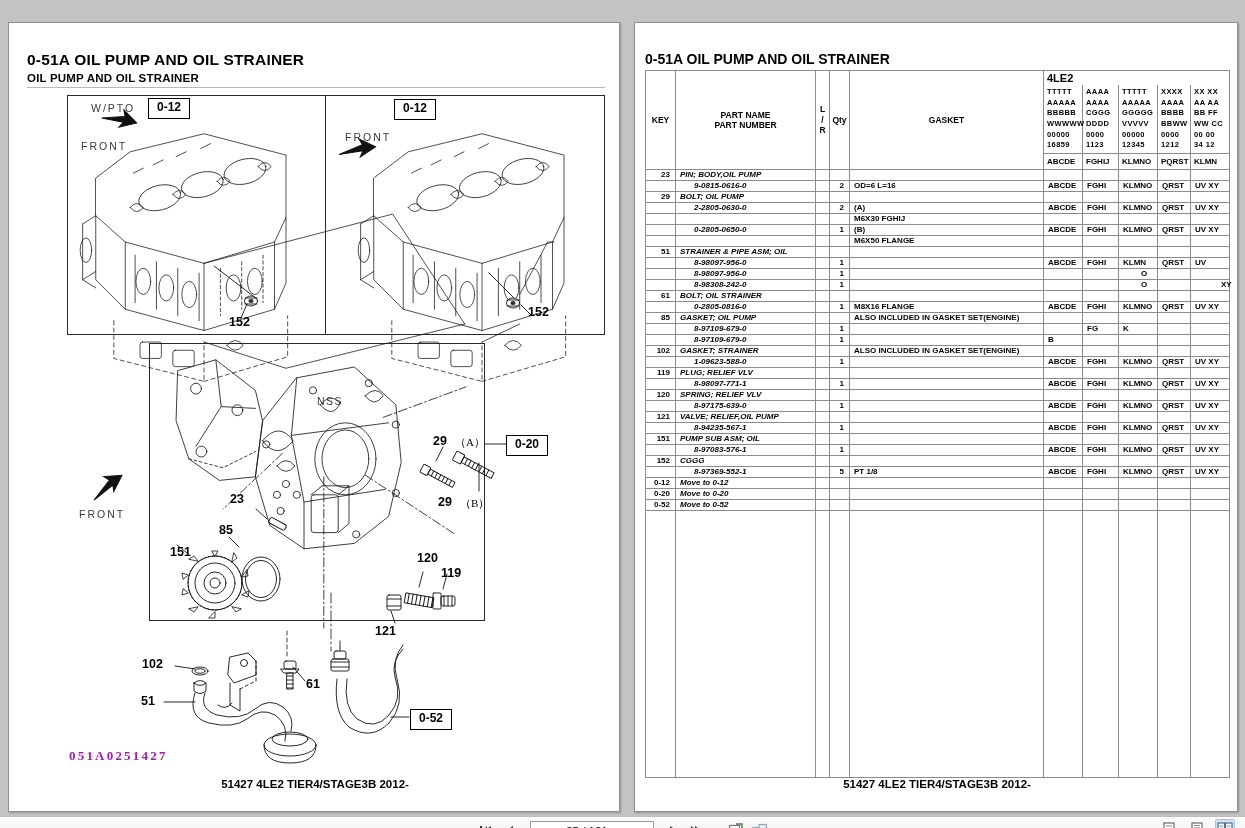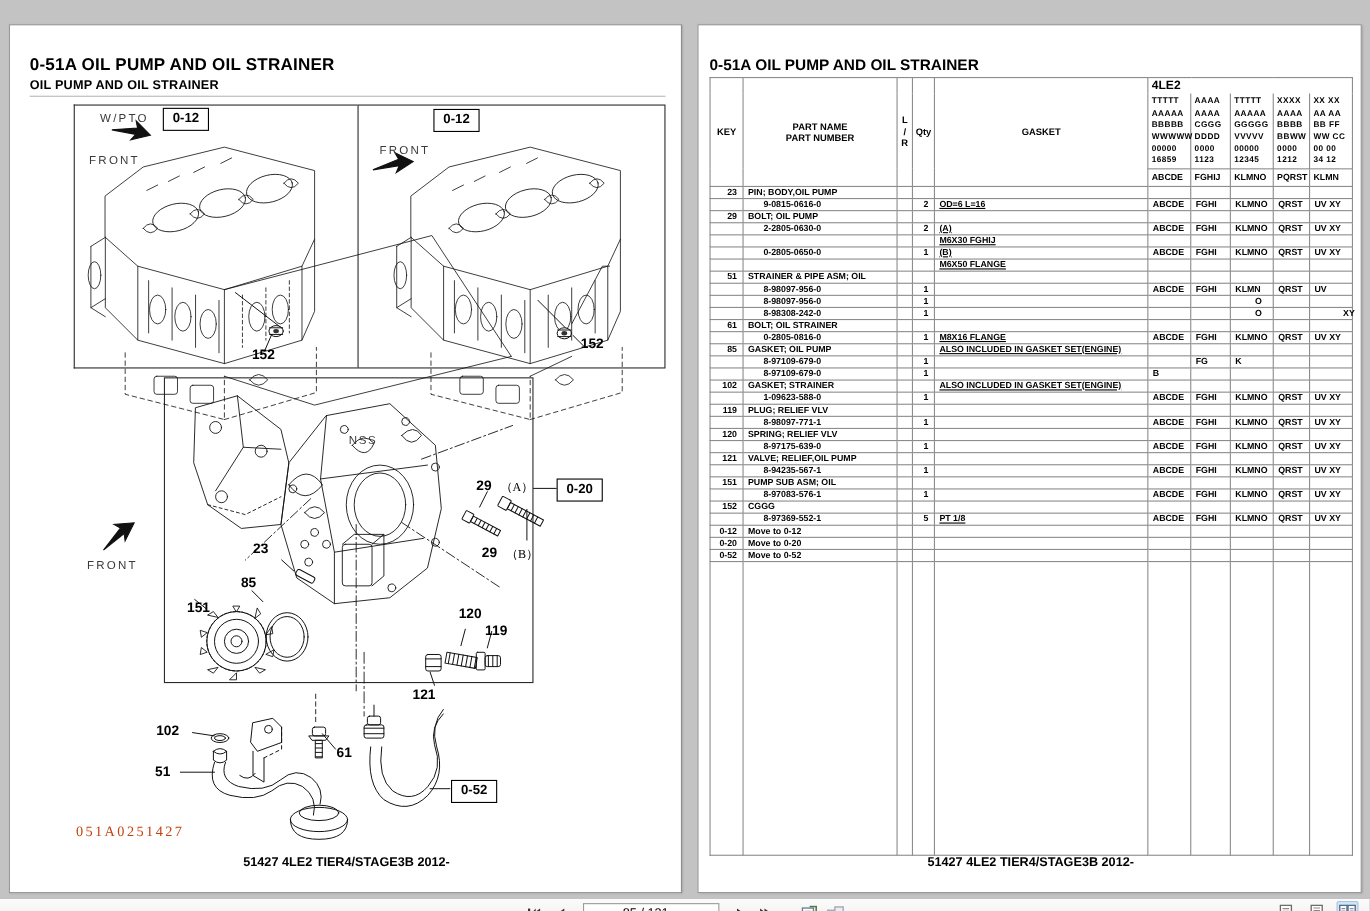--- a/index.html
+++ b/index.html
@@ -40,22 +40,23 @@
   .dg-rule {
     position: absolute; left: 18px; top: 64px; width: 578px;
     border-top: 1px solid #b8b8b8;
   }
   .dg-footer {
     position: absolute; left: 0; top: 755px; width: 612px;
     text-align: center; font-size: 11.5px; font-weight: bold; color: #000;
   }
   .dg-code {
     position: absolute; left: 60px; top: 725px;
-    font-size: 13px; color: #c2410c; letter-spacing: 2.2px;
+    font-size: 13px; color: #a21caf; letter-spacing: 2.2px;
     font-family: "Liberation Serif", serif;
+    font-weight: bold;
   }
   
   .frame { position: absolute; border: 1px solid #2a2a2a; }
   #frame-a { left: 58px;  top: 72px;  width: 258px; height: 240px; border-right: none; }
   #frame-b { left: 316px; top: 72px;  width: 280px; height: 240px; }
   #frame-c { left: 140px; top: 320px; width: 336px; height: 278px; }
 
   
   .refbox {
     position: absolute; background: #fff; border: 1.4px solid #000;
@@ -98,24 +99,24 @@
   .grp-codes { border-top: none !important; }
   .code-hdr {
     font-weight: bold; font-size: 7.5px; line-height: 1.42;
     padding: 2px 0 2px 3px !important; letter-spacing: .4px;
   }
   .code-key {
     font-weight: bold; font-size: 8px; padding: 3px 0 3px 3px !important;
     height: 16px;
   }
   .c-key  { text-align: right; padding-right: 5px !important; font-weight: bold; }
-  .c-name { padding-left: 4px !important; font-weight: bold; }
+  .c-name { padding-left: 4px !important; font-weight: bold; font-style: italic; }
   .c-name .pn { padding-left: 14px; display: block; font-weight: bold; }
   .c-qty  { text-align: right; padding-right: 5px !important; font-weight: bold; }
-  .c-rem  { padding-left: 4px !important; font-weight: bold; text-decoration: underline; }
+  .c-rem  { padding-left: 4px !important; font-weight: bold; }
   .c-code { padding-left: 4px !important; font-weight: bold; }
   .c-code.ind { padding-left: 22px !important; }
   .c-code.ind2 { padding-left: 30px !important; }
   .rowline td { border-top: none; border-bottom: none; height: 11px; }
   .tb-footer {
     position: absolute; left: 0; top: 755px; width: 604px;
     text-align: center; font-size: 11.5px; font-weight: bold; color: #000;
   }
 
   

